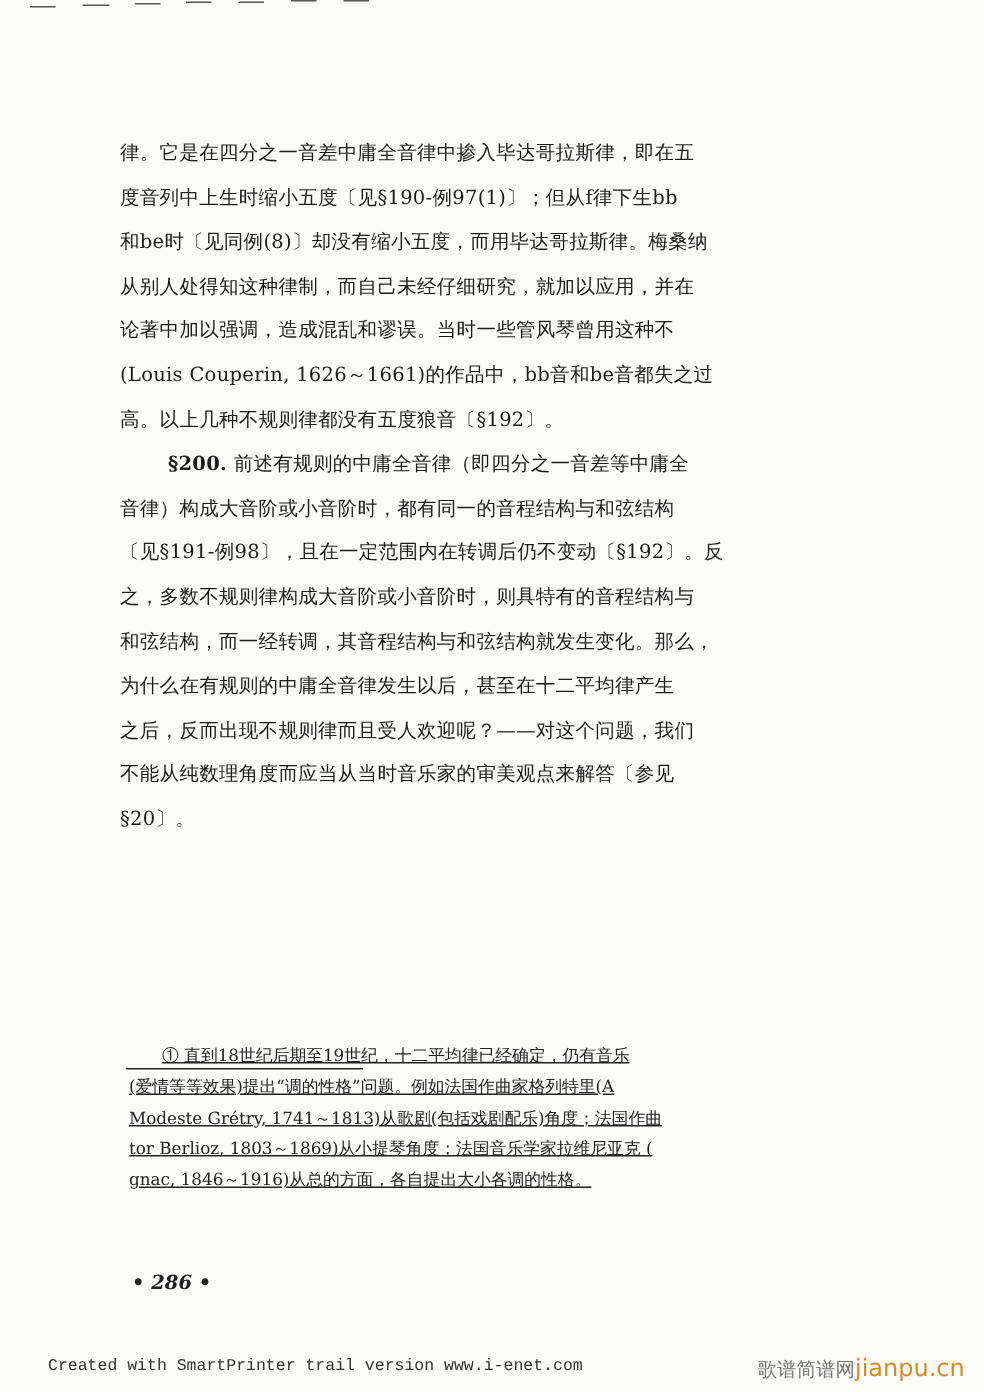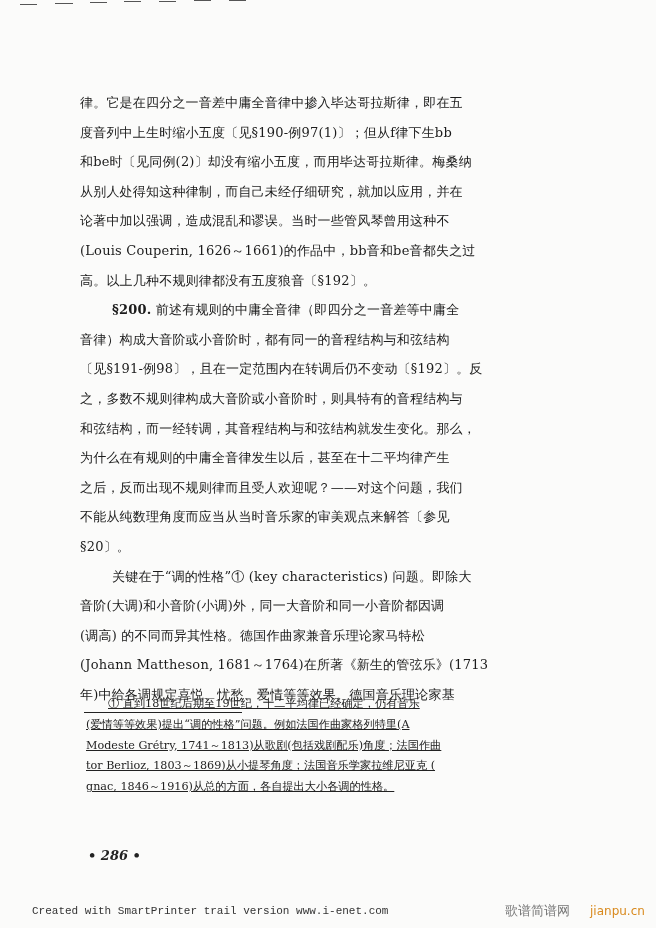--- a/index.html
+++ b/index.html
@@ -15,62 +15,55 @@
   .para { font-size: 13px; line-height: 29.6px; letter-spacing: 0.2px; margin: 0; text-align: justify; }
   .line { display: block; white-space: nowrap; height: 29.6px; }
   .indent { padding-left: 32px; }
   .bold { font-weight: bold; }
   .footrule { position: absolute; left: 84px; top: 712px; width: 158px; height: 1px; background: #222; }
   .footnote { position: absolute; left: 86px; top: 694px; width: 500px; font-size: 11.2px; line-height: 20.8px; color: #222; text-decoration: underline; }
   .footnote .line { height: 20.8px; }
   .pagenum { position: absolute; left: 88px; top: 848px; font-size: 13px; font-style: italic; font-weight: bold; color: #222; }
   .watermark-left { position: absolute; left: 32px; top: 905px; font-family: Liberation Mono, monospace; font-size: 11px; color: #333; }
   .watermark-right { position: absolute; left: 505px; top: 902px; font-family: "DejaVu Sans", sans-serif; font-size: 13px; color: #777; }
-  .watermark-right .en { color: #d98a1e; font-size: 12px; margin-left: 20px; }
+  .watermark-right .en { color: #d98a1e; font-size: 16px; margin-left: 0; }
 </style>
 </head>
 <body>
 
 <div class="topdashes">
   <span style="left:20px;top:4px;width:17px"></span>
   <span style="left:55px;top:3px;width:18px"></span>
   <span style="left:90px;top:2px;width:17px"></span>
   <span style="left:124px;top:1px;width:17px"></span>
   <span style="left:159px;top:1px;width:17px"></span>
   <span style="left:194px;top:0px;width:17px"></span>
   <span style="left:229px;top:0px;width:17px"></span>
 </div>
 
 <div class="page">
   <p class="para">
     <span class="line">律。它是在四分之一音差中庸全音律中掺入毕达哥拉斯律，即在五</span>
     <span class="line">度音列中上生时缩小五度〔见§190-例97(1)〕；但从f律下生bb</span>
-    <span class="line">和be时〔见同例(2)〕却没有缩小五度，而用毕达哥拉斯律。梅桑纳</span>
+    <span class="line">和be时〔见同例(8)〕却没有缩小五度，而用毕达哥拉斯律。梅桑纳</span>
     <span class="line">从别人处得知这种律制，而自己未经仔细研究，就加以应用，并在</span>
     <span class="line">论著中加以强调，造成混乱和谬误。当时一些管风琴曾用这种不</span>
     <span class="line">(Louis Couperin, 1626～1661)的作品中，bb音和be音都失之过</span>
     <span class="line">高。以上几种不规则律都没有五度狼音〔§192〕。</span>
   </p>
   <p class="para">
     <span class="line indent"><span class="bold">§200.</span><span> 前述有规则的中庸全音律（即四分之一音差等中庸全</span></span>
     <span class="line">音律）构成大音阶或小音阶时，都有同一的音程结构与和弦结构</span>
     <span class="line">〔见§191-例98〕，且在一定范围内在转调后仍不变动〔§192〕。反</span>
     <span class="line">之，多数不规则律构成大音阶或小音阶时，则具特有的音程结构与</span>
     <span class="line">和弦结构，而一经转调，其音程结构与和弦结构就发生变化。那么，</span>
     <span class="line">为什么在有规则的中庸全音律发生以后，甚至在十二平均律产生</span>
     <span class="line">之后，反而出现不规则律而且受人欢迎呢？——对这个问题，我们</span>
     <span class="line">不能从纯数理角度而应当从当时音乐家的审美观点来解答〔参见</span>
     <span class="line">§20〕。</span>
-  </p>
-  <p class="para">
-    <span class="line indent">关键在于“调的性格”① (key characteristics) 问题。即除大</span>
-    <span class="line">音阶(大调)和小音阶(小调)外，同一大音阶和同一小音阶都因调</span>
-    <span class="line">(调高) 的不同而异其性格。德国作曲家兼音乐理论家马特松</span>
-    <span class="line">(Johann Mattheson, 1681～1764)在所著《新生的管弦乐》(1713</span>
-    <span class="line">年)中给各调规定喜悦、忧愁、爱情等等效果。德国音乐理论家基</span>
   </p>
 </div>
 
 <div class="footrule"></div>
 
 <div class="footnote">
   <span class="line" style="padding-left:22px">①  直到18世纪后期至19世纪，十二平均律已经确定，仍有音乐</span>
   <span class="line">(爱情等等效果)提出“调的性格”问题。例如法国作曲家格列特里(A</span>
   <span class="line">Modeste Grétry, 1741～1813)从歌剧(包括戏剧配乐)角度；法国作曲</span>
   <span class="line">tor Berlioz, 1803～1869)从小提琴角度；法国音乐学家拉维尼亚克 (</span>

